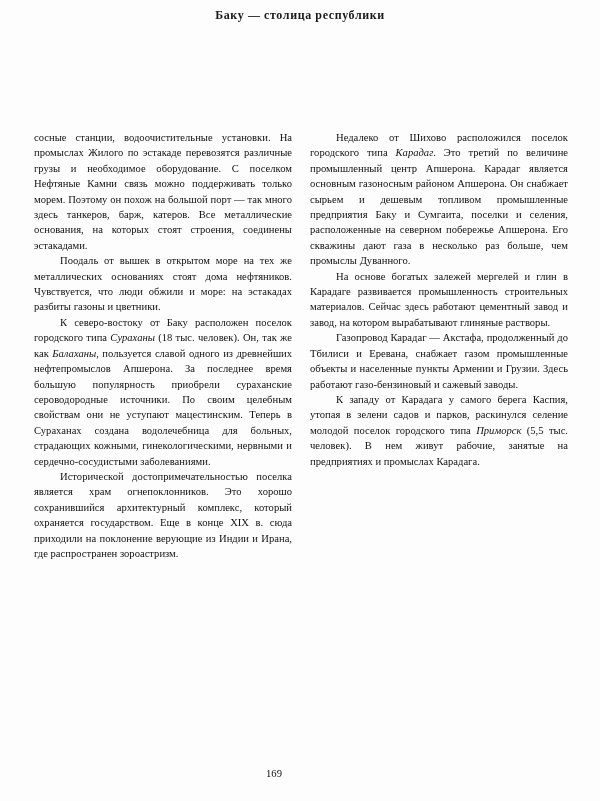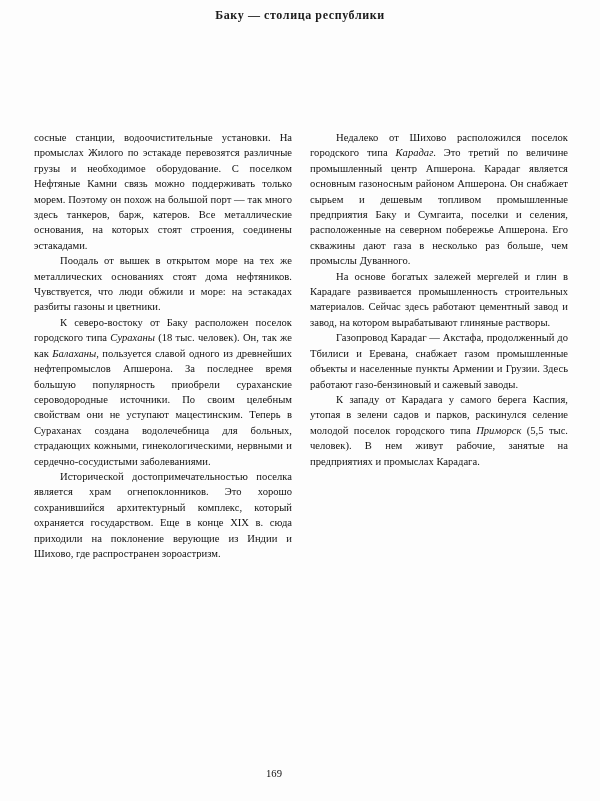--- a/index.html
+++ b/index.html
@@ -75,21 +75,21 @@
 <div class="page">
 
   <div class="running-head">Баку — столица республики</div>
 
   <div class="columns">
 
     <div class="col">
       <p class="par">сосные станции, водоочистительные установки. На промыслах Жилого по эстакаде перевозятся различные грузы и необходимое оборудование. С поселком Нефтяные Камни связь можно поддерживать только морем. Поэтому он похож на большой порт — так много здесь танкеров, барж, катеров. Все металлические основания, на которых стоят строения, соединены эстакадами.</p>
       <p class="par indent-big">Поодаль от вышек в открытом море на тех же металлических основаниях стоят дома нефтяников. Чувствуется, что люди обжили и море: на эстакадах разбиты газоны и цветники.</p>
       <p class="par indent-big">К северо-востоку от Баку расположен поселок городского типа <span class="it">Сураханы</span> (18 тыс. человек). Он, так же как <span class="it">Балаханы</span>, пользуется славой одного из древнейших нефтепромыслов Апшерона. За последнее время большую популярность приобрели сураханские сероводородные источники. По своим целебным свойствам они не уступают мацестинским. Теперь в Сураханах создана водолечебница для больных, страдающих кожными, гинекологическими, нервными и сердечно-сосудистыми заболеваниями.</p>
-      <p class="par indent-big">Исторической достопримечательностью поселка является храм огнепоклонников. Это хорошо сохранившийся архитектурный комплекс, который охраняется государством. Еще в конце XIX в. сюда приходили на поклонение верующие из Индии и Шихово, где распространен зороастризм.</p>
+      <p class="par indent-big">Исторической достопримечательностью поселка является храм огнепоклонников. Это хорошо сохранившийся архитектурный комплекс, который охраняется государством. Еще в конце XIX в. сюда приходили на поклонение верующие из Индии и Ирана, где распространен зороастризм.</p>
     </div>
 
     <div class="col">
       <p class="par indent-big">Недалеко от Шихово расположился поселок городского типа <span class="it">Карадаг</span>. Это третий по величине промышленный центр Апшерона. Карадаг является основным газоносным районом Апшерона. Он снабжает сырьем и дешевым топливом промышленные предприятия Баку и Сумгаита, поселки и селения, расположенные на северном побережье Апшерона. Его скважины дают газа в несколько раз больше, чем промыслы Дуванного.</p>
       <p class="par indent-big">На основе богатых залежей мергелей и глин в Карадаге развивается промышленность строительных материалов. Сейчас здесь работают цементный завод и завод, на котором вырабатывают глиняные растворы.</p>
       <p class="par indent-big">Газопровод Карадаг — Акстафа, продолженный до Тбилиси и Еревана, снабжает газом промышленные объекты и населенные пункты Армении и Грузии. Здесь работают газо-бензиновый и сажевый заводы.</p>
       <p class="par indent-big">К западу от Карадага у самого берега Каспия, утопая в зелени садов и парков, раскинулся селение молодой поселок городского типа <span class="it">Приморск</span> (5,5 тыс. человек). В нем живут рабочие, занятые на предприятиях и промыслах Карадага.</p>
     </div>
 
   </div>

